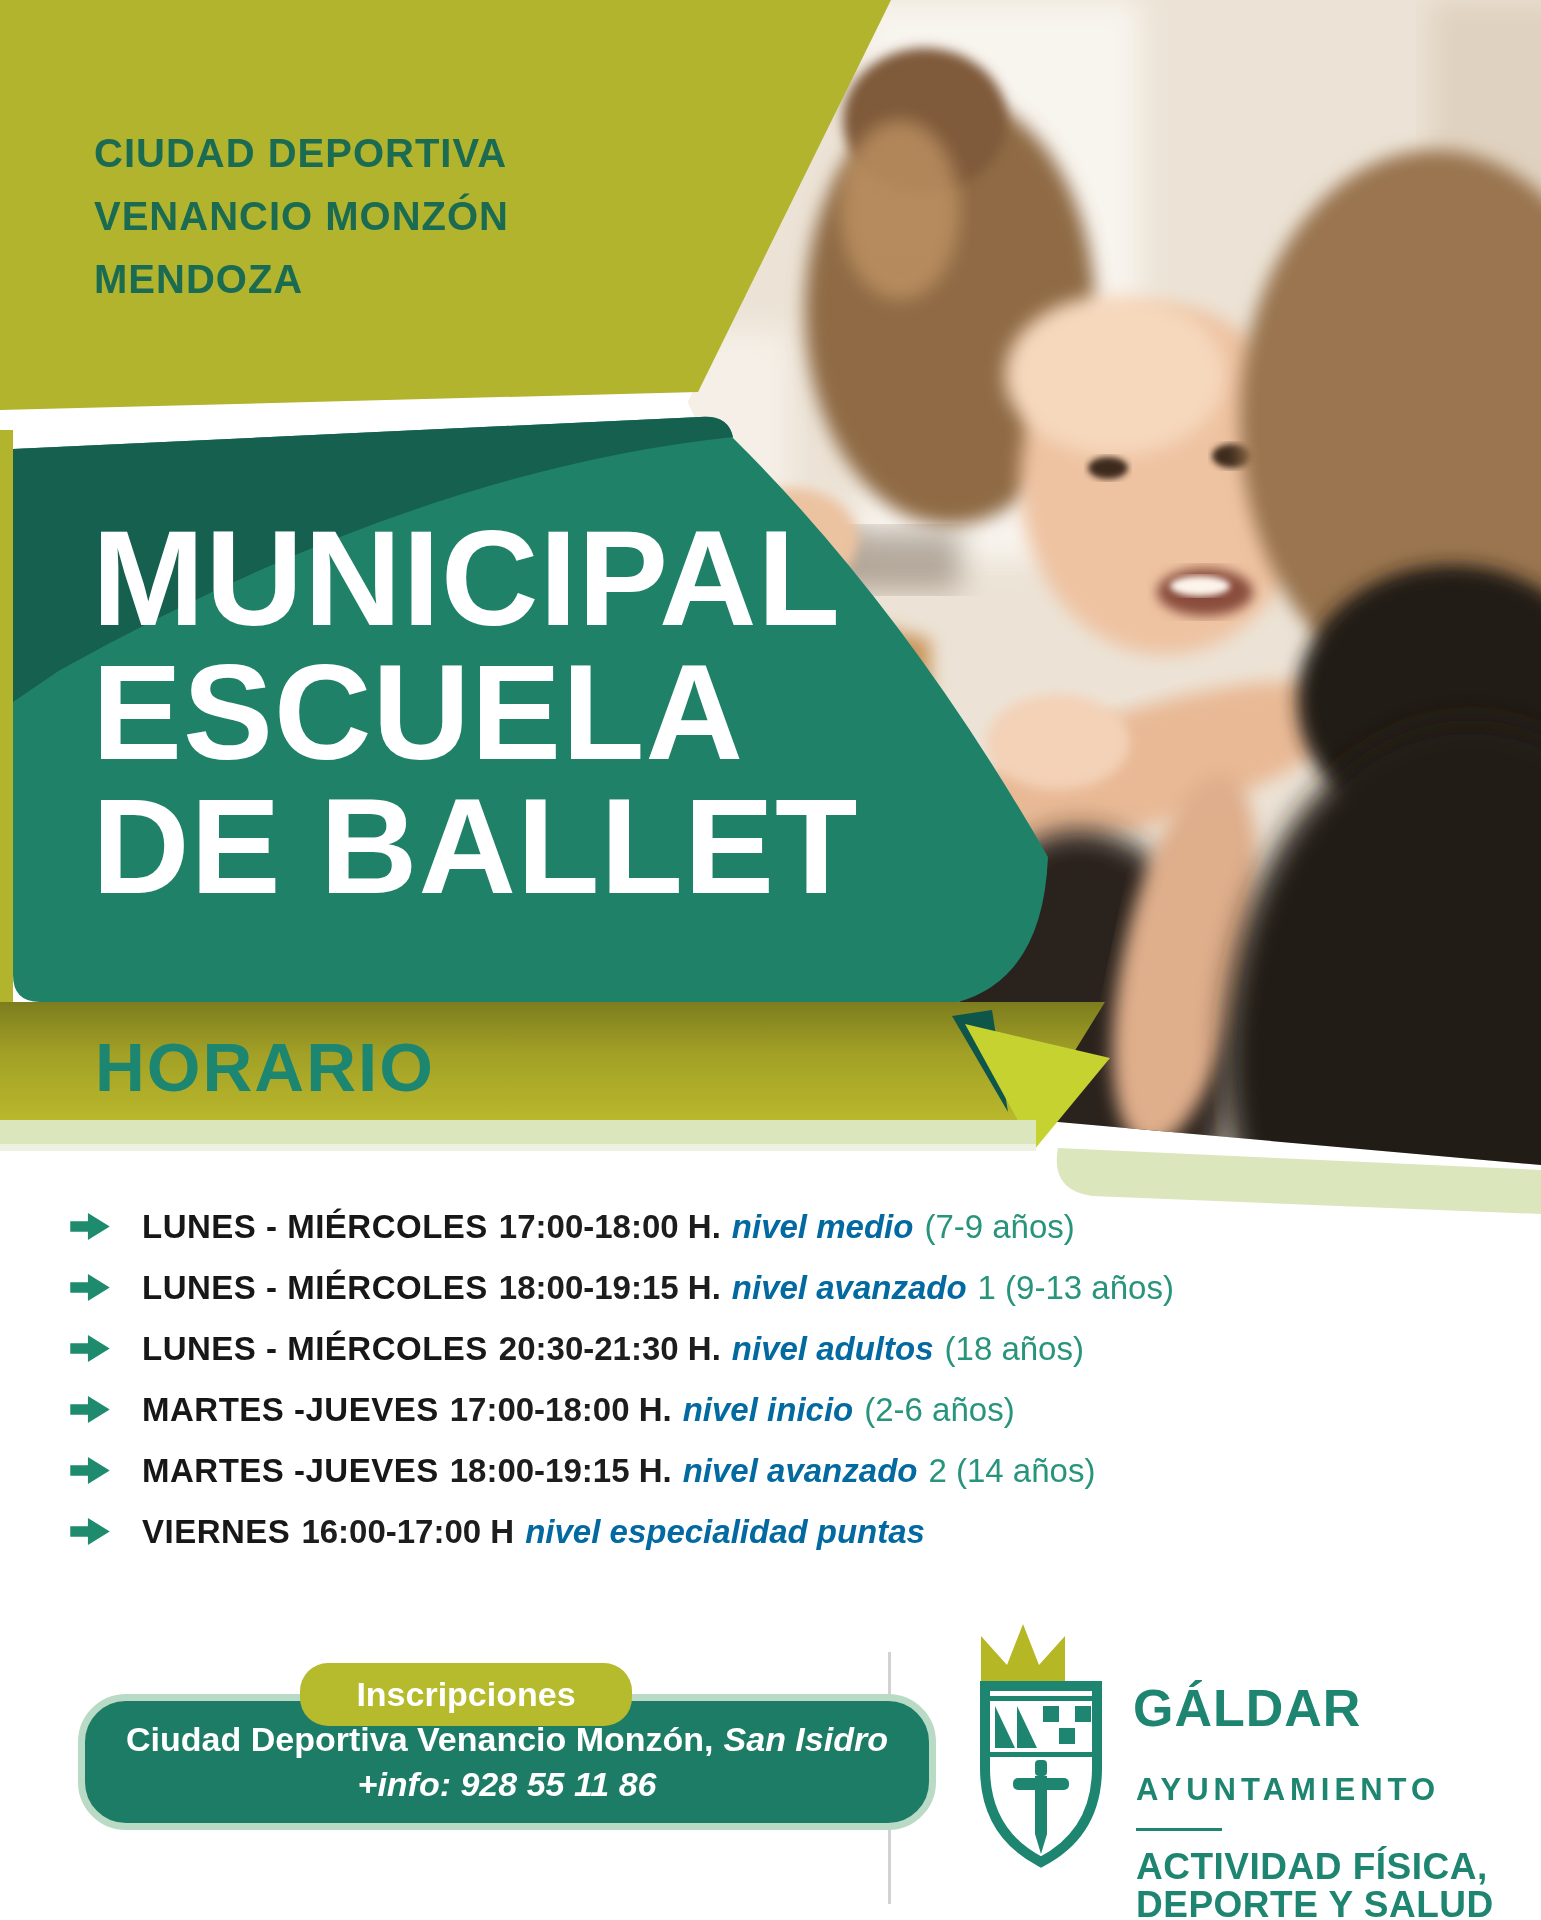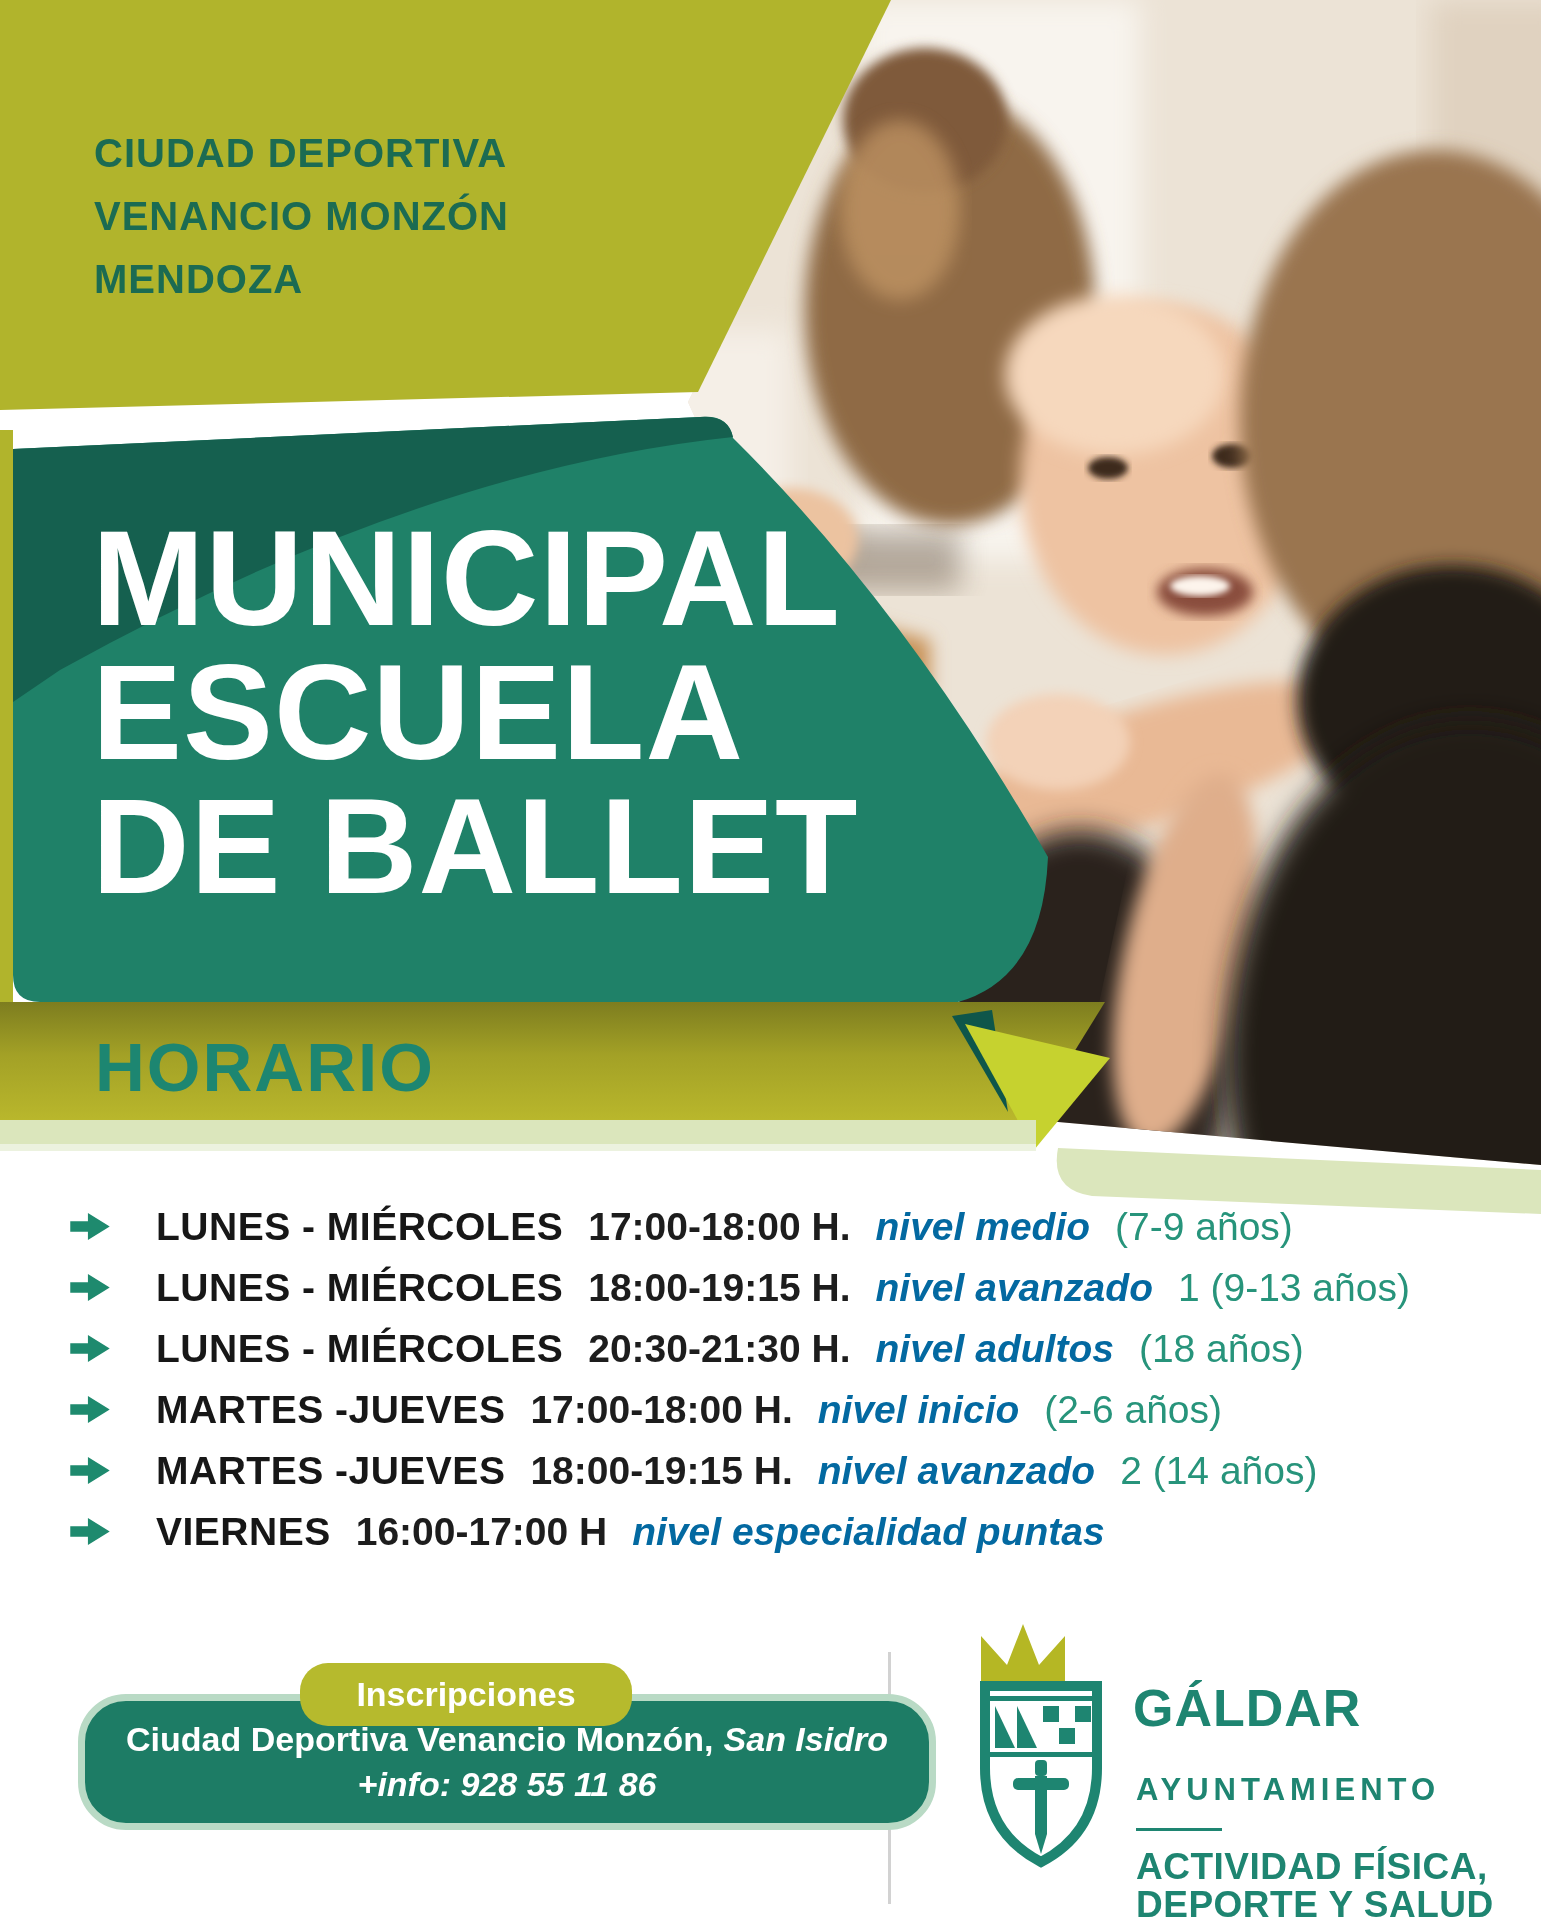--- a/index.html
+++ b/index.html
@@ -9,21 +9,21 @@
   .txt{position:absolute;z-index:2;}
 
   .venue{left:94px;top:122px;font-size:40px;line-height:63px;font-weight:bold;
          letter-spacing:1px;color:#1b6b52;}
   .title{left:92px;top:512px;font-size:135px;line-height:134px;font-weight:bold;
          color:#ffffff;letter-spacing:1px;}
   .horario{left:95px;top:1028px;font-size:69px;font-weight:bold;letter-spacing:2px;color:#1d8671;}
 
   ul.schedule{left:70px;top:1196px;margin:0;padding:0;position:absolute;z-index:2;}
   ul.schedule li{list-style:none;display:flex;align-items:center;height:61px;
-                 font-size:39px;white-space:nowrap;gap:14px;}
+                 font-size:33px;white-space:nowrap;}
   ul.schedule .arrow{flex:0 0 auto;margin-right:32px;display:block;}
   ul.schedule span + span{margin-left:11px;}
   .days{font-weight:800;color:#171717;letter-spacing:.5px;}
   .time{font-weight:600;color:#1d1d1d;}
   .level{font-weight:bold;font-style:italic;color:#0369a1;}
   .extra{font-weight:500;color:#27947b;}
 
   .insc-box{left:78px;top:1694px;width:858px;height:136px;background:#1d7c65;
             border:7px solid #b9dac5;border-radius:48px;display:flex;flex-direction:column;
             justify-content:center;align-items:center;gap:6px;box-sizing:border-box;}

